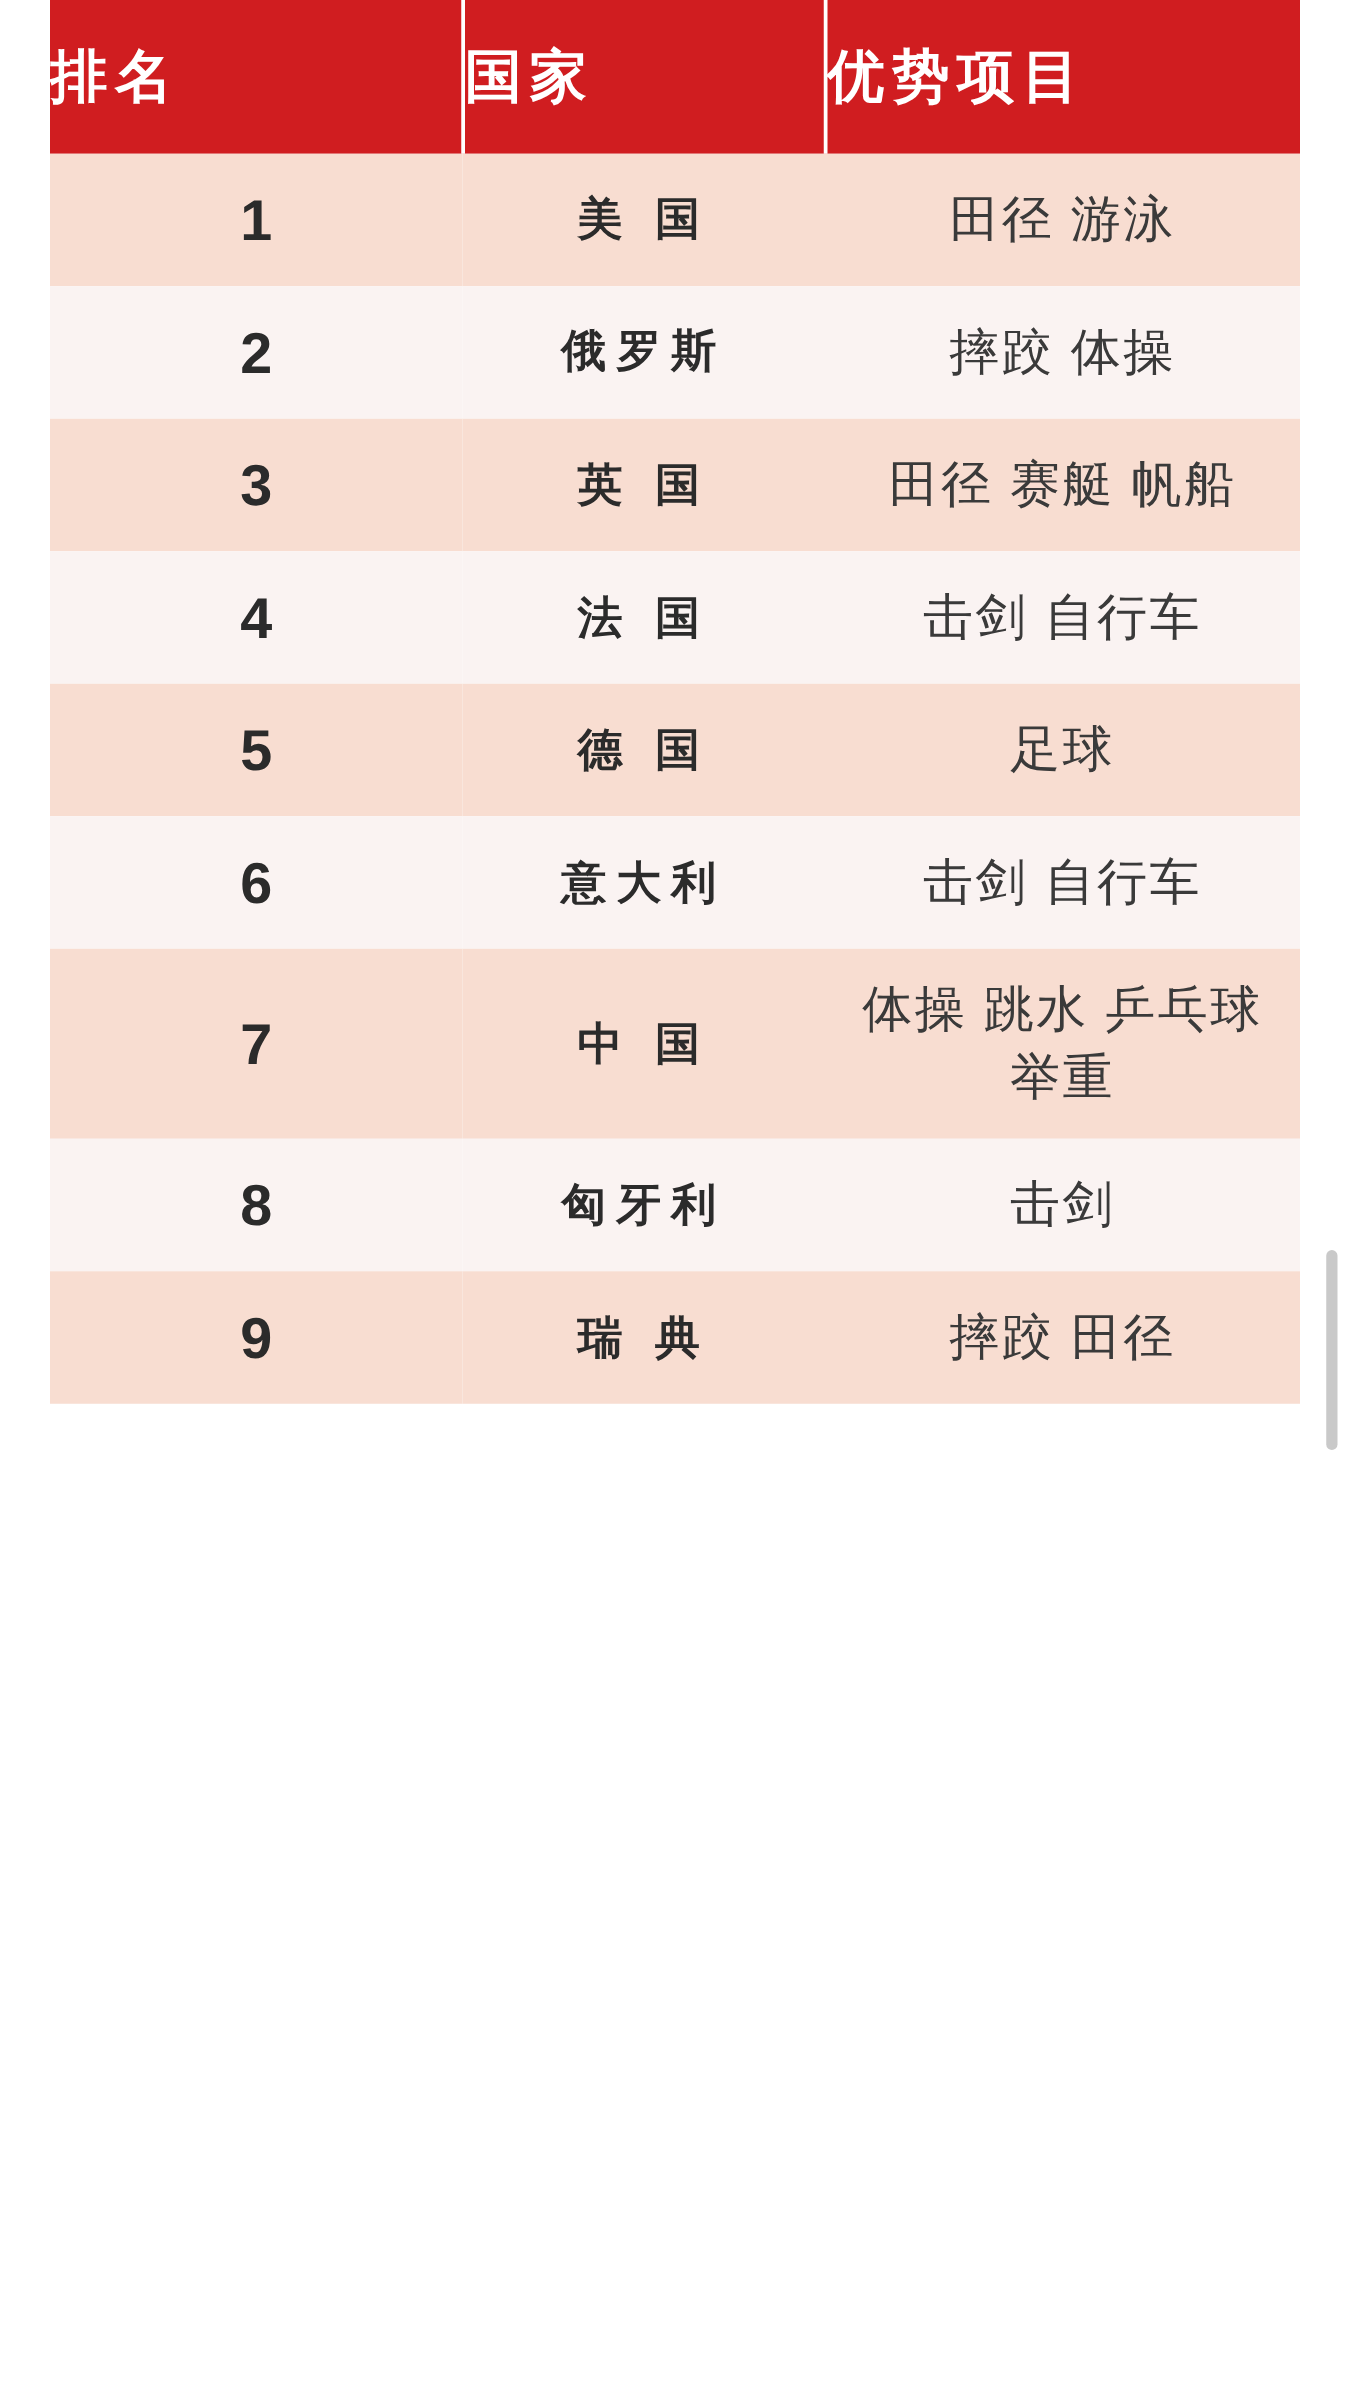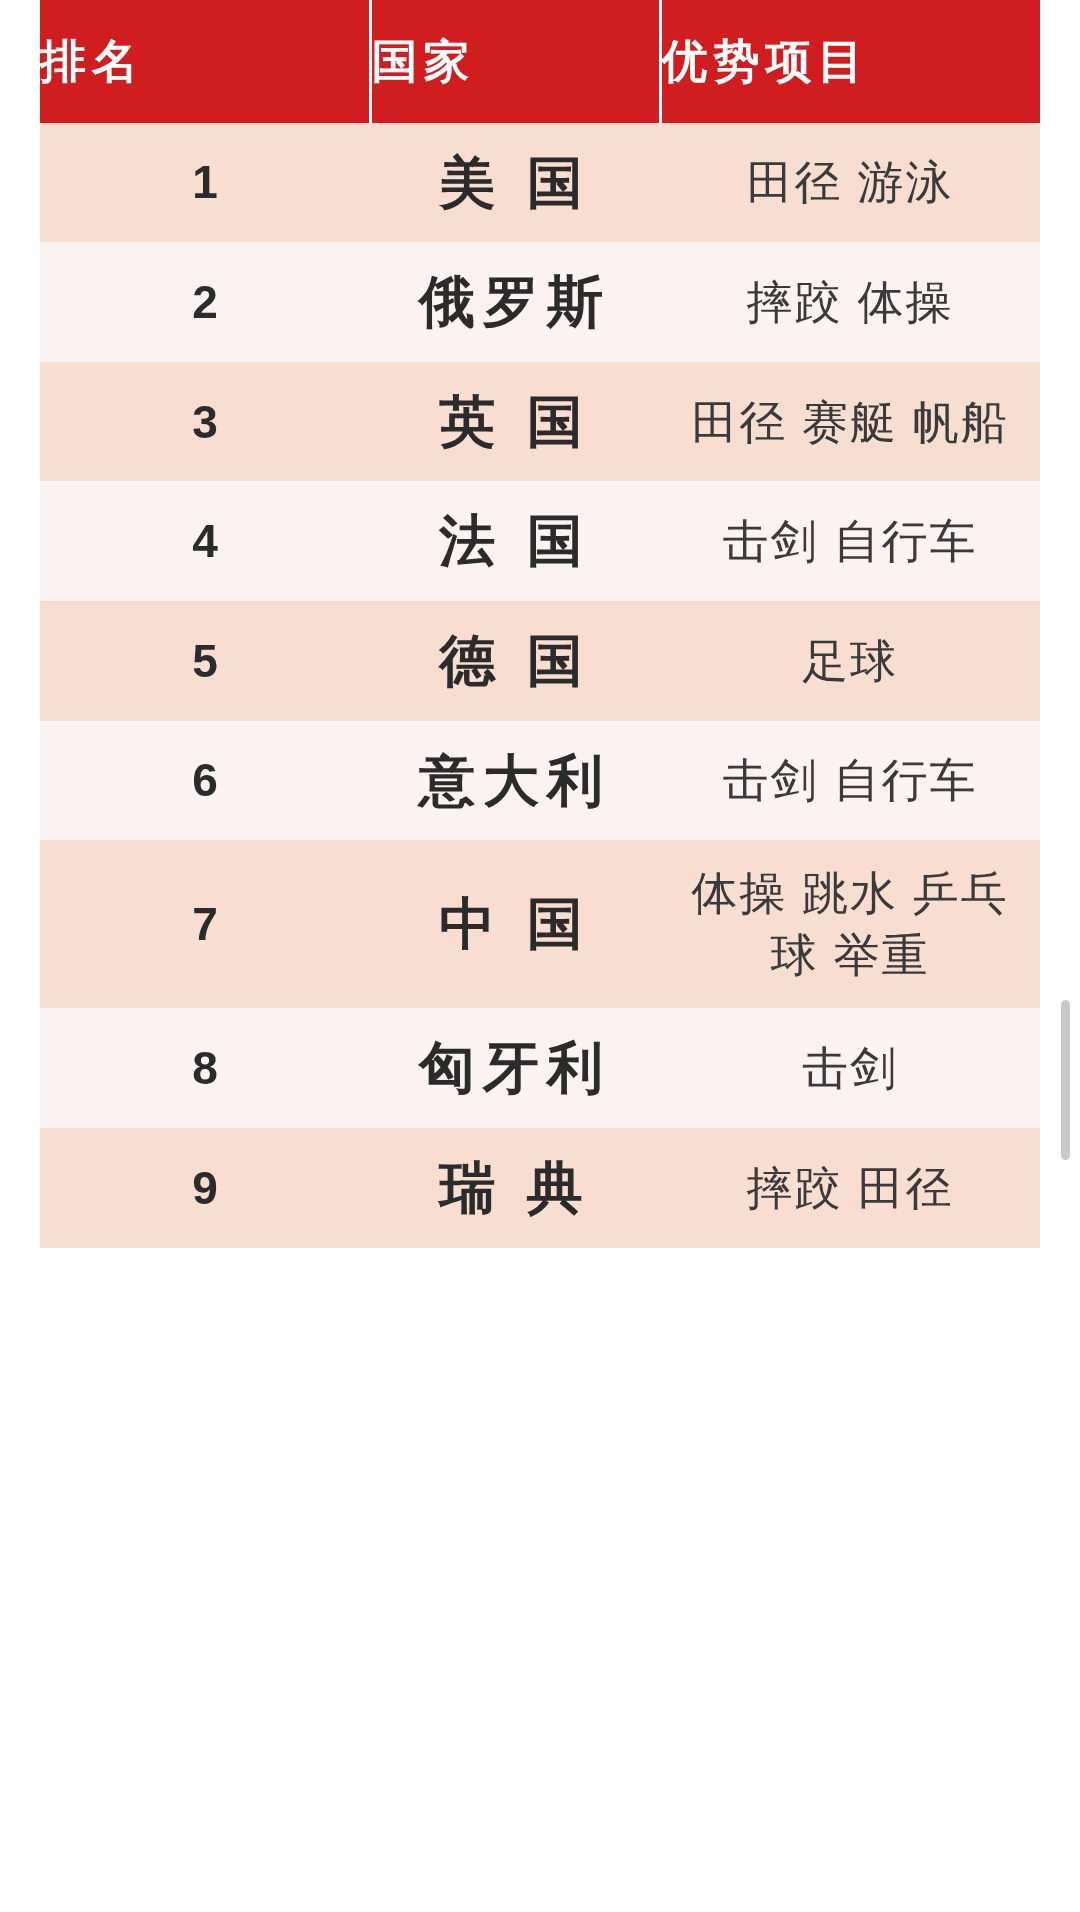--- a/index.html
+++ b/index.html
@@ -58,27 +58,27 @@
 
   tbody tr.odd td  { background: #f8ddd1; }
   tbody tr.even td { background: #faf3f2; }
 
   td.rank {
     font-size: 46px;
     font-weight: bold;
     color: #2b2b2b;
   }
   td.country {
-    font-size: 56px;
+    font-size: 36px;
     font-weight: bold;
     color: #2b2b2b;
     letter-spacing: 8px;
   }
   td.events {
-    font-size: 46px;
+    font-size: 40px;
     font-weight: normal;
     color: #3a3a3a;
     letter-spacing: 2px;
     padding-left: 22px;
     padding-right: 22px;
   }
 
   
   .scrollbar {
     position: absolute;

